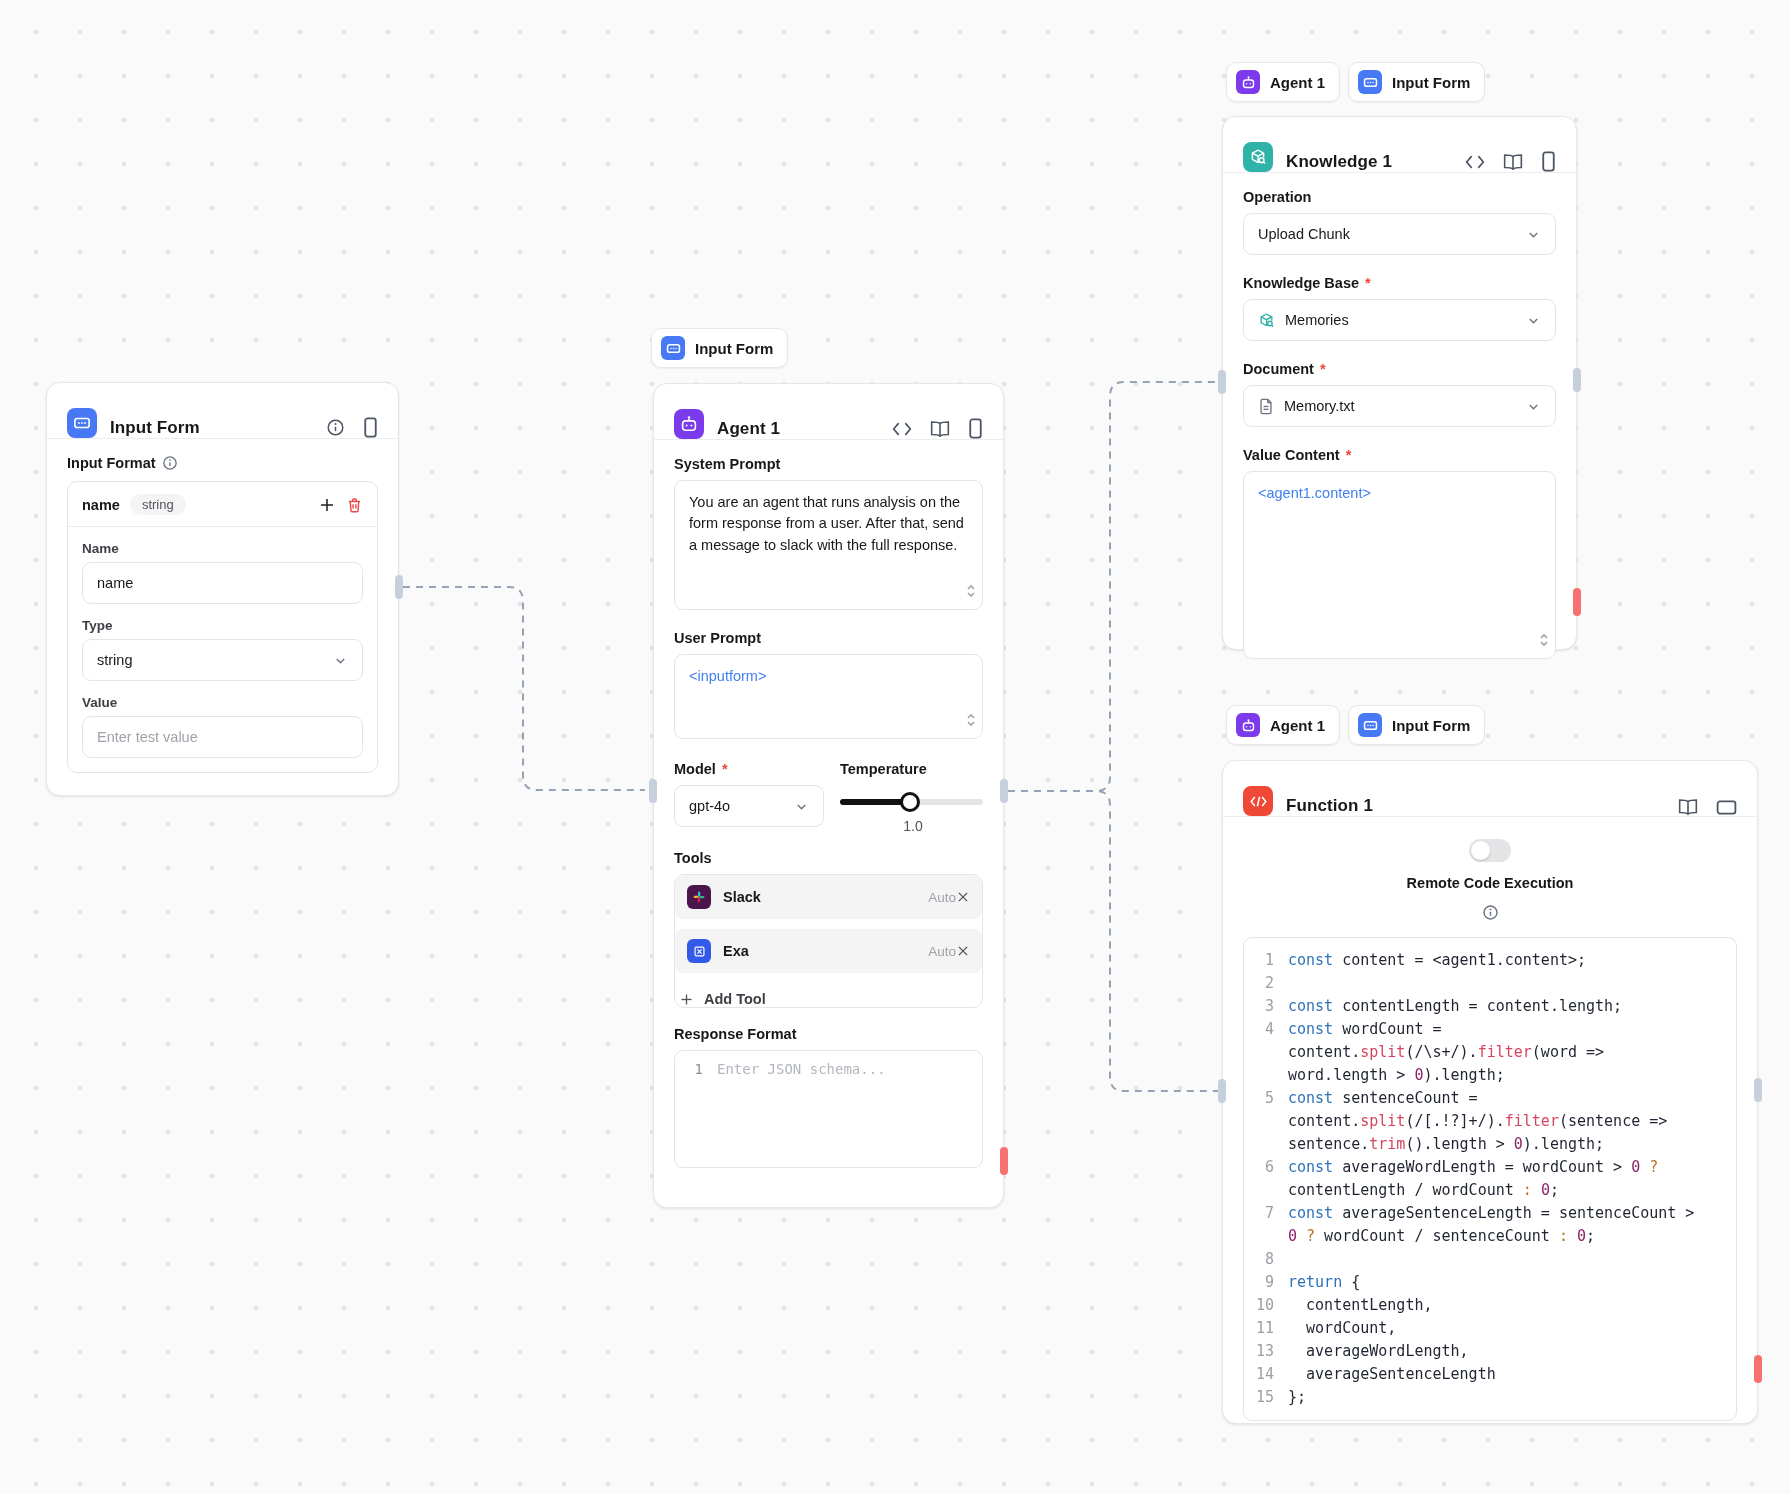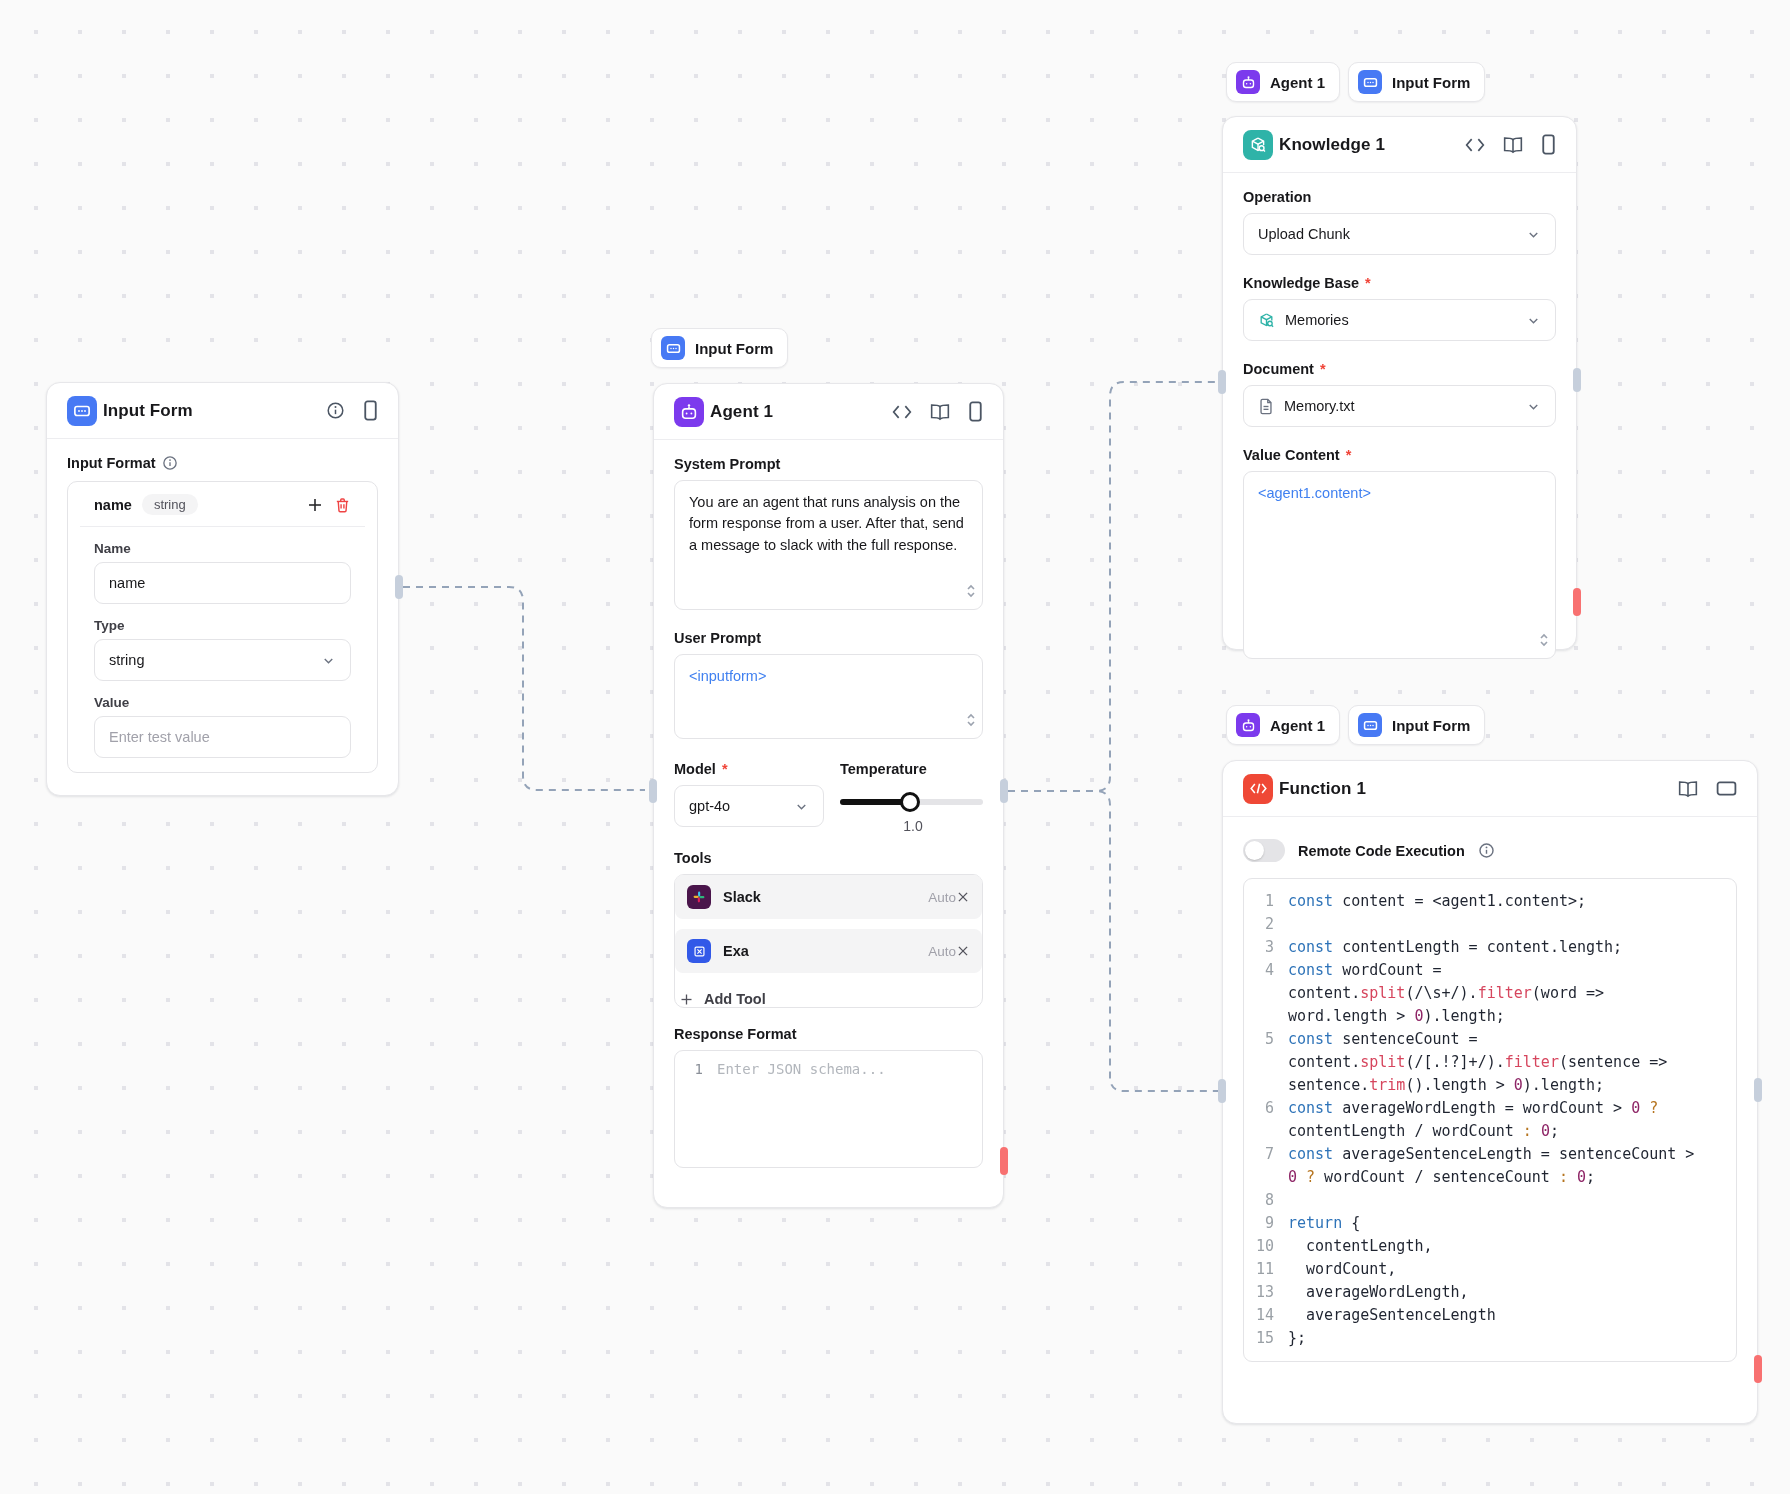--- a/index.html
+++ b/index.html
@@ -16,21 +16,21 @@
   html,body{width:1790px;height:1494px;overflow:hidden;}
   body{
     font-family:"Liberation Sans",sans-serif;color:var(--text);
     background-color:var(--bg);
     background-image:radial-gradient(circle,var(--dot) 2.2px,transparent 2.4px);
     background-size:44px 44px;background-position:14px 10px;position:relative;
   }
   svg.edges{position:absolute;inset:0;pointer-events:none;z-index:1;}
   .node{position:absolute;background:var(--node-bg);border:1px solid var(--node-border);
     border-radius:14px;box-shadow:0 1px 3px rgba(16,24,40,.07),0 1px 2px rgba(16,24,40,.04);z-index:2;}
-  .node-header{display:flex;align-items:center;gap:6px;height:56px;padding:0 20px;
+  .node-header{display:flex;align-items:flex-end;gap:13px;height:56px;padding:0 20px;
     border-bottom:1px solid var(--divider);}
   .node-icon{width:30px;height:30px;border-radius:8px;display:flex;align-items:center;
     justify-content:center;flex:none;}
   .node-title{font-size:17px;font-weight:700;letter-spacing:.1px;}
   .header-actions{margin-left:auto;display:flex;align-items:center;gap:18px;}
   .hicon{display:flex;align-items:center;justify-content:center;cursor:pointer;}
   .node-body{padding:16px 20px 22px;}
   .lbl{font-size:14.5px;font-weight:600;color:var(--text);display:flex;align-items:center;gap:6px;}
   .sublbl{font-size:13.5px;font-weight:600;color:var(--text-soft);}
   .req{color:var(--req);font-weight:600;}
@@ -43,21 +43,21 @@
     padding:11px 14px;font-size:14.5px;line-height:1.48;position:relative;}
   .grip{position:absolute;right:6px;bottom:5px;color:#9ca3af;}
   .chip{position:absolute;display:flex;align-items:center;gap:10px;background:#fff;
     border:1px solid var(--node-border);border-radius:10px;height:40px;padding:0 14px 0 9px;
     box-shadow:0 1px 2px rgba(16,24,40,.06);z-index:2;cursor:grab;}
   .chip-icon{width:24px;height:24px;border-radius:6px;display:flex;align-items:center;justify-content:center;flex:none;}
   .chip-label{font-size:15px;font-weight:600;}
   .port{position:absolute;width:8px;height:24px;border-radius:4px;background:var(--port);z-index:3;cursor:crosshair;}
   .port.red{background:var(--port-red);height:28px;}
   
-  .format-box{margin-top:10px;border:1px solid var(--field-border);border-radius:10px;padding:12px 26px 14px;}
+  .format-box{margin-top:10px;border:1px solid var(--field-border);border-radius:10px;padding:12px 14px 14px;}
   .format-row{display:flex;align-items:center;gap:10px;padding-bottom:11px;}
   .badge{background:#f4f4f5;border-radius:999px;padding:3px 12px;font-size:13px;color:#52525b;}
   .format-row .spacer{flex:1;}
   .box-divider{height:1px;background:var(--divider);margin:0 -14px;}
   .fgap{margin-top:14px;margin-bottom:6px;}
   
   .mt-row{display:flex;margin-top:22px;}
   .model-col{width:150px;flex:none;}
   .temp-col{flex:1;margin-left:16px;}
   .slider{position:relative;height:20px;margin-top:15px;}
@@ -73,21 +73,21 @@
   .tool-name{font-size:14.5px;font-weight:600;}
   .tool-right{margin-left:auto;display:flex;align-items:center;gap:0;}
   .auto{font-size:13.5px;color:var(--text-muted);}
   .add-tool{display:flex;align-items:center;gap:10px;padding:8px 4px 0;font-size:14.5px;
     font-weight:600;color:#3f3f46;cursor:pointer;}
   .editor{border:1px solid var(--field-border);border-radius:9px;background:#fff;height:118px;
     padding:10px 0;font-family:"DejaVu Sans Mono",monospace;font-size:14px;display:flex;}
   .editor .gutter{width:42px;text-align:right;padding-right:14px;color:#8a8f98;flex:none;}
   .editor .ph{color:#b2b6bc;}
   
-  .toggle-row{display:flex;align-items:center;gap:13px;padding-top:6px;}
+  .toggle-row{display:flex;align-items:center;gap:13px;padding-top:6px;flex-direction:column;}
   .toggle{width:42px;height:23px;border-radius:999px;background:#e4e4e7;position:relative;cursor:pointer;flex:none;}
   .toggle .tknob{position:absolute;top:2px;left:2px;width:19px;height:19px;border-radius:50%;
     background:#fff;box-shadow:0 1px 2px rgba(0,0,0,.18);}
   
   .code-box{margin-top:16px;border:1px solid var(--field-border);border-radius:9px;background:#fff;
     padding:11px 0;font-family:"DejaVu Sans Mono",monospace;font-size:15px;line-height:23px;}
   .code-row{display:flex;}
   .code-row .ln{width:44px;flex:none;text-align:right;padding-right:14px;color:var(--code-ln);}
   .code-row .code{width:418px;white-space:pre-wrap;word-break:normal;color:var(--code-plain);min-height:23px;}
   .tok-kw{color:var(--code-kw);} .tok-fn{color:var(--code-fn);}

